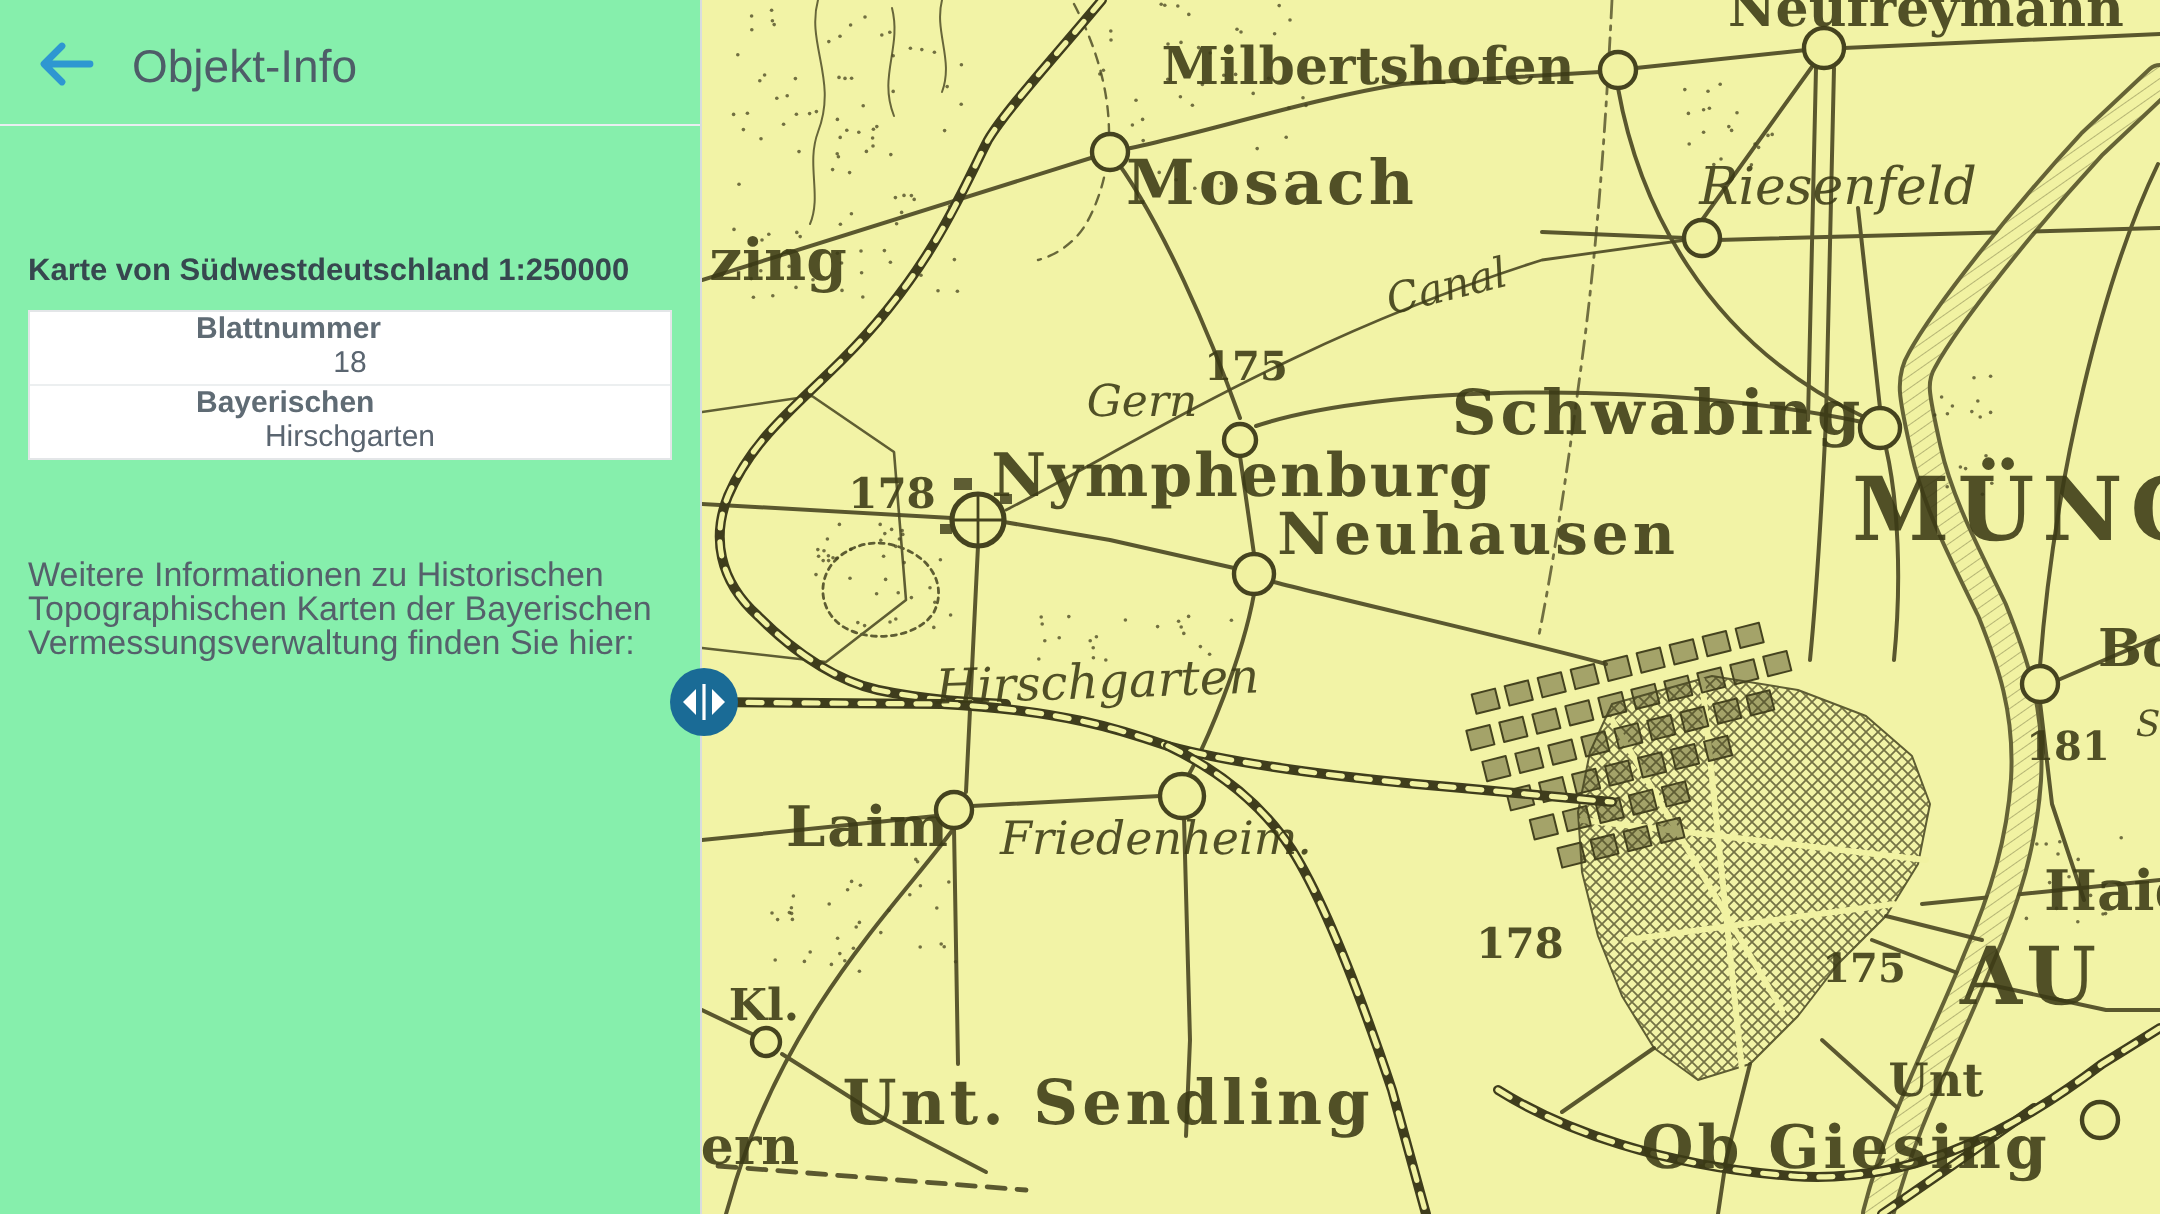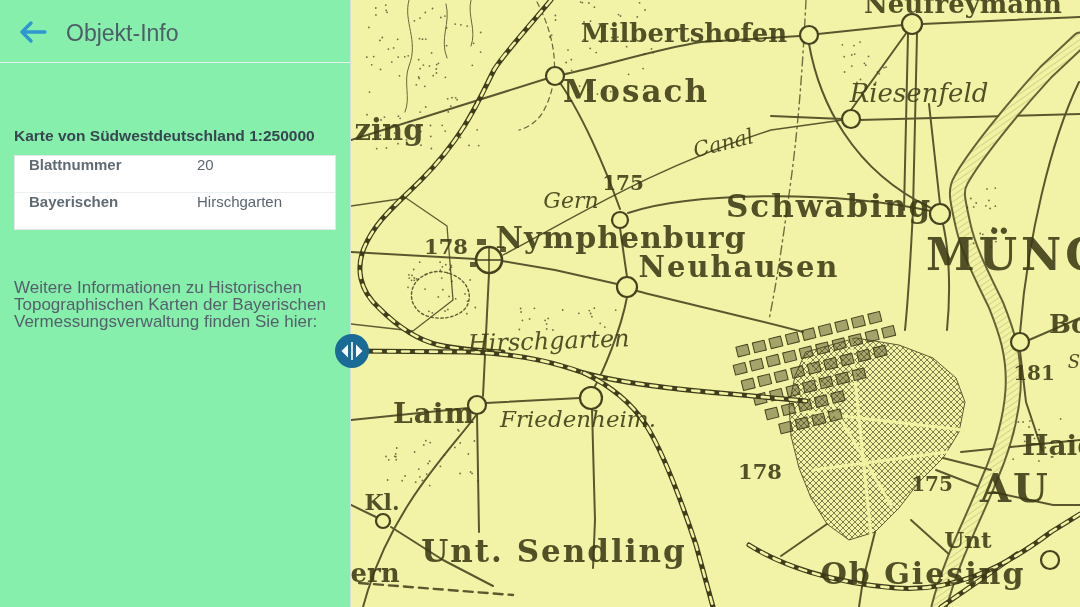--- a/index.html
+++ b/index.html
@@ -16,22 +16,22 @@
   .panel{position:absolute;left:0;top:0;width:351px;height:607px;background:#86efac;
     border-right:1px solid #d8dcdf;z-index:2;}
   .panel-header{display:flex;align-items:center;gap:16px;padding:18px 16px 14px 16px;
     border-bottom:1px solid #e9eef1;}
   .back-btn{width:34px;height:30px;display:flex;align-items:center;justify-content:center;
     cursor:pointer;background:none;border:none;}
   .panel-title{font-size:23px;color:var(--titletext);font-weight:400;}
   .panel-body{padding:16px 14px 0 14px;}
   .section-title{font-size:15.5px;font-weight:700;color:#37474f;margin-bottom:10px;margin-top:48px;}
   .info-table{width:322px;border:1px solid #e3e6e8;background:#fff;}
-  .info-row{display:flex;height:36.5px;border-bottom:1px solid #eceff0;
-    font-size:15px;color:#5f6b74;}
+  .info-row{display:flex;align-items:center;height:36.5px;border-bottom:1px solid #eceff0;
+    font-size:15px;color:#5f6b74;flex-direction:column;}
   .info-row:last-child{border-bottom:none;}
   .info-row .lbl{width:182px;padding-left:14px;font-weight:700;}
   .info-row .val{flex:1;font-weight:400;color:#5a6570;}
   .pdf-row{display:flex;align-items:center;height:37px;font-size:15px;}
   .pdf-link{padding-left:14px;color:var(--link);text-decoration:none;cursor:pointer;}
   .info-para{margin-top:49px;width:332px;font-size:17px;line-height:17px;color:var(--paneltext);}
   .info-url{display:block;color:var(--link);text-decoration:none;word-break:break-all;cursor:pointer;}
 
   
   .map-wrap{position:absolute;left:351px;top:0;width:729px;height:607px;overflow:hidden;
@@ -58,21 +58,21 @@
       </button>
       <div class="panel-title">Objekt-Info</div>
     </div>
 
     <div class="panel-body">
       <div class="section-title">Karte von Südwestdeutschland 1:250000</div>
 
       <div class="info-table">
         <div class="info-row">
           <div class="lbl">Blattnummer</div>
-          <div class="val">20</div>
+          <div class="val">18</div>
         </div>
         <div class="info-row">
           <div class="lbl">Bayerischen</div>
           <div class="val">Hirschgarten</div>
         </div>
       </div>
 
       <div class="info-para">
         <span>Weitere Informationen zu Historischen Topographischen Karten der Bayerischen Vermessungsverwaltung finden Sie hier:</span>
       </div>

